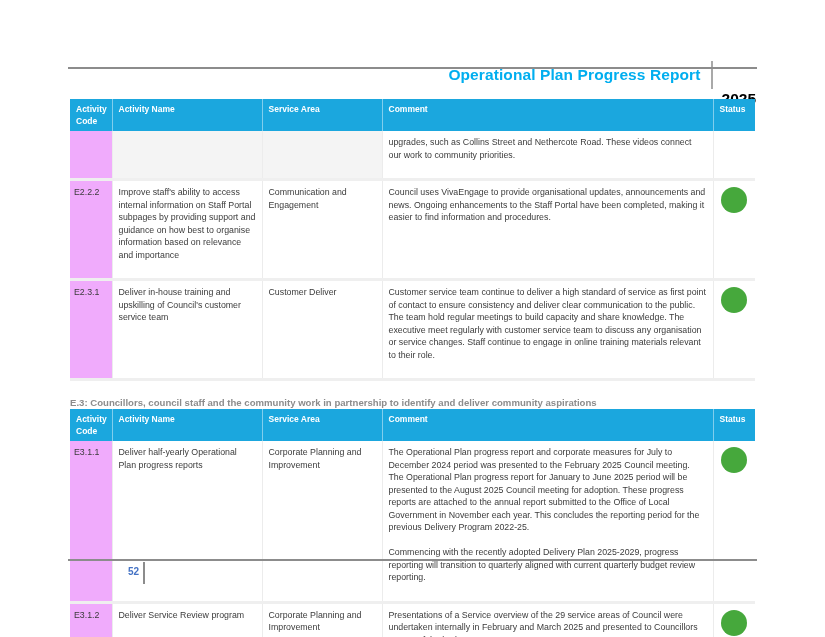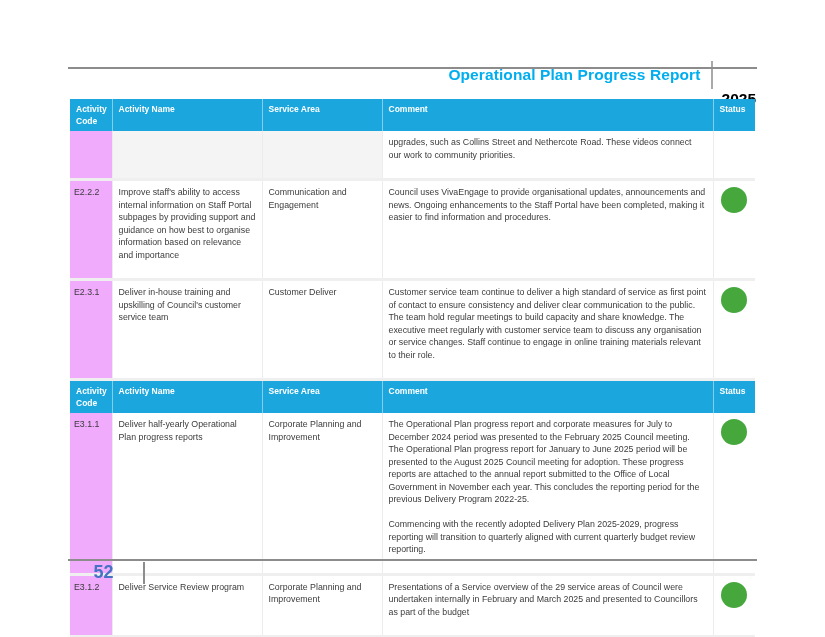--- a/index.html
+++ b/index.html
@@ -58,21 +58,21 @@
   .strategic-objective {
     margin-top:11px; margin-bottom:11px; color:#3B3B3B; font-size:9px; line-height:12px;
   }
 
   
   .rule-bottom { position:absolute; top:559px; left:68px; width:689px; height:2px; background:#8C8C8C; }
   .footer-pageno {
     position:absolute; top:562px; left:68px; display:flex; align-items:flex-start;
   }
   .page-number {
-    width:75px; text-align:center; color:#4472C4; font-weight:bold; font-size:18px;
+    width:75px; text-align:right; color:#4472C4; font-weight:bold; font-size:10px;
     padding-right:4px; line-height:20px;
   }
   .pageno-divider { width:2px; height:22px; background:#8C8C8C; }
 </style>
 </head>
 <body>
 
 <div class="page">
 
   <div class="doc-header">
@@ -117,20 +117,21 @@
             <td class="service-cell">Customer Deliver</td>
             <td class="comment-cell">Customer service team continue to deliver a high standard of service as first point of contact to ensure consistency and deliver clear communication to the public.
 The team hold regular meetings to build capacity and share knowledge. The executive meet regularly with customer service team to discuss any organisation or service changes. Staff continue to engage in online training materials relevant to their role.</td>
             <td class="status-cell">
               <span class="status-dot" style="background: rgb(70, 168, 60);"></span>
             </td>
           </tr>
         </tbody>
     </table>
 
+    <div class="section-heading">E.3: Councillors, council staff and the community work in partnership to identify and deliver community aspirations</div>
 
     <table class="op-table">
       <thead>
         <tr>
           <th class="code-cell">Activity Code</th>
           <th class="name-cell">Activity Name</th>
           <th class="service-cell">Service Area</th>
           <th class="comment-cell">Comment</th>
           <th class="status-cell">Status</th>
         </tr>

